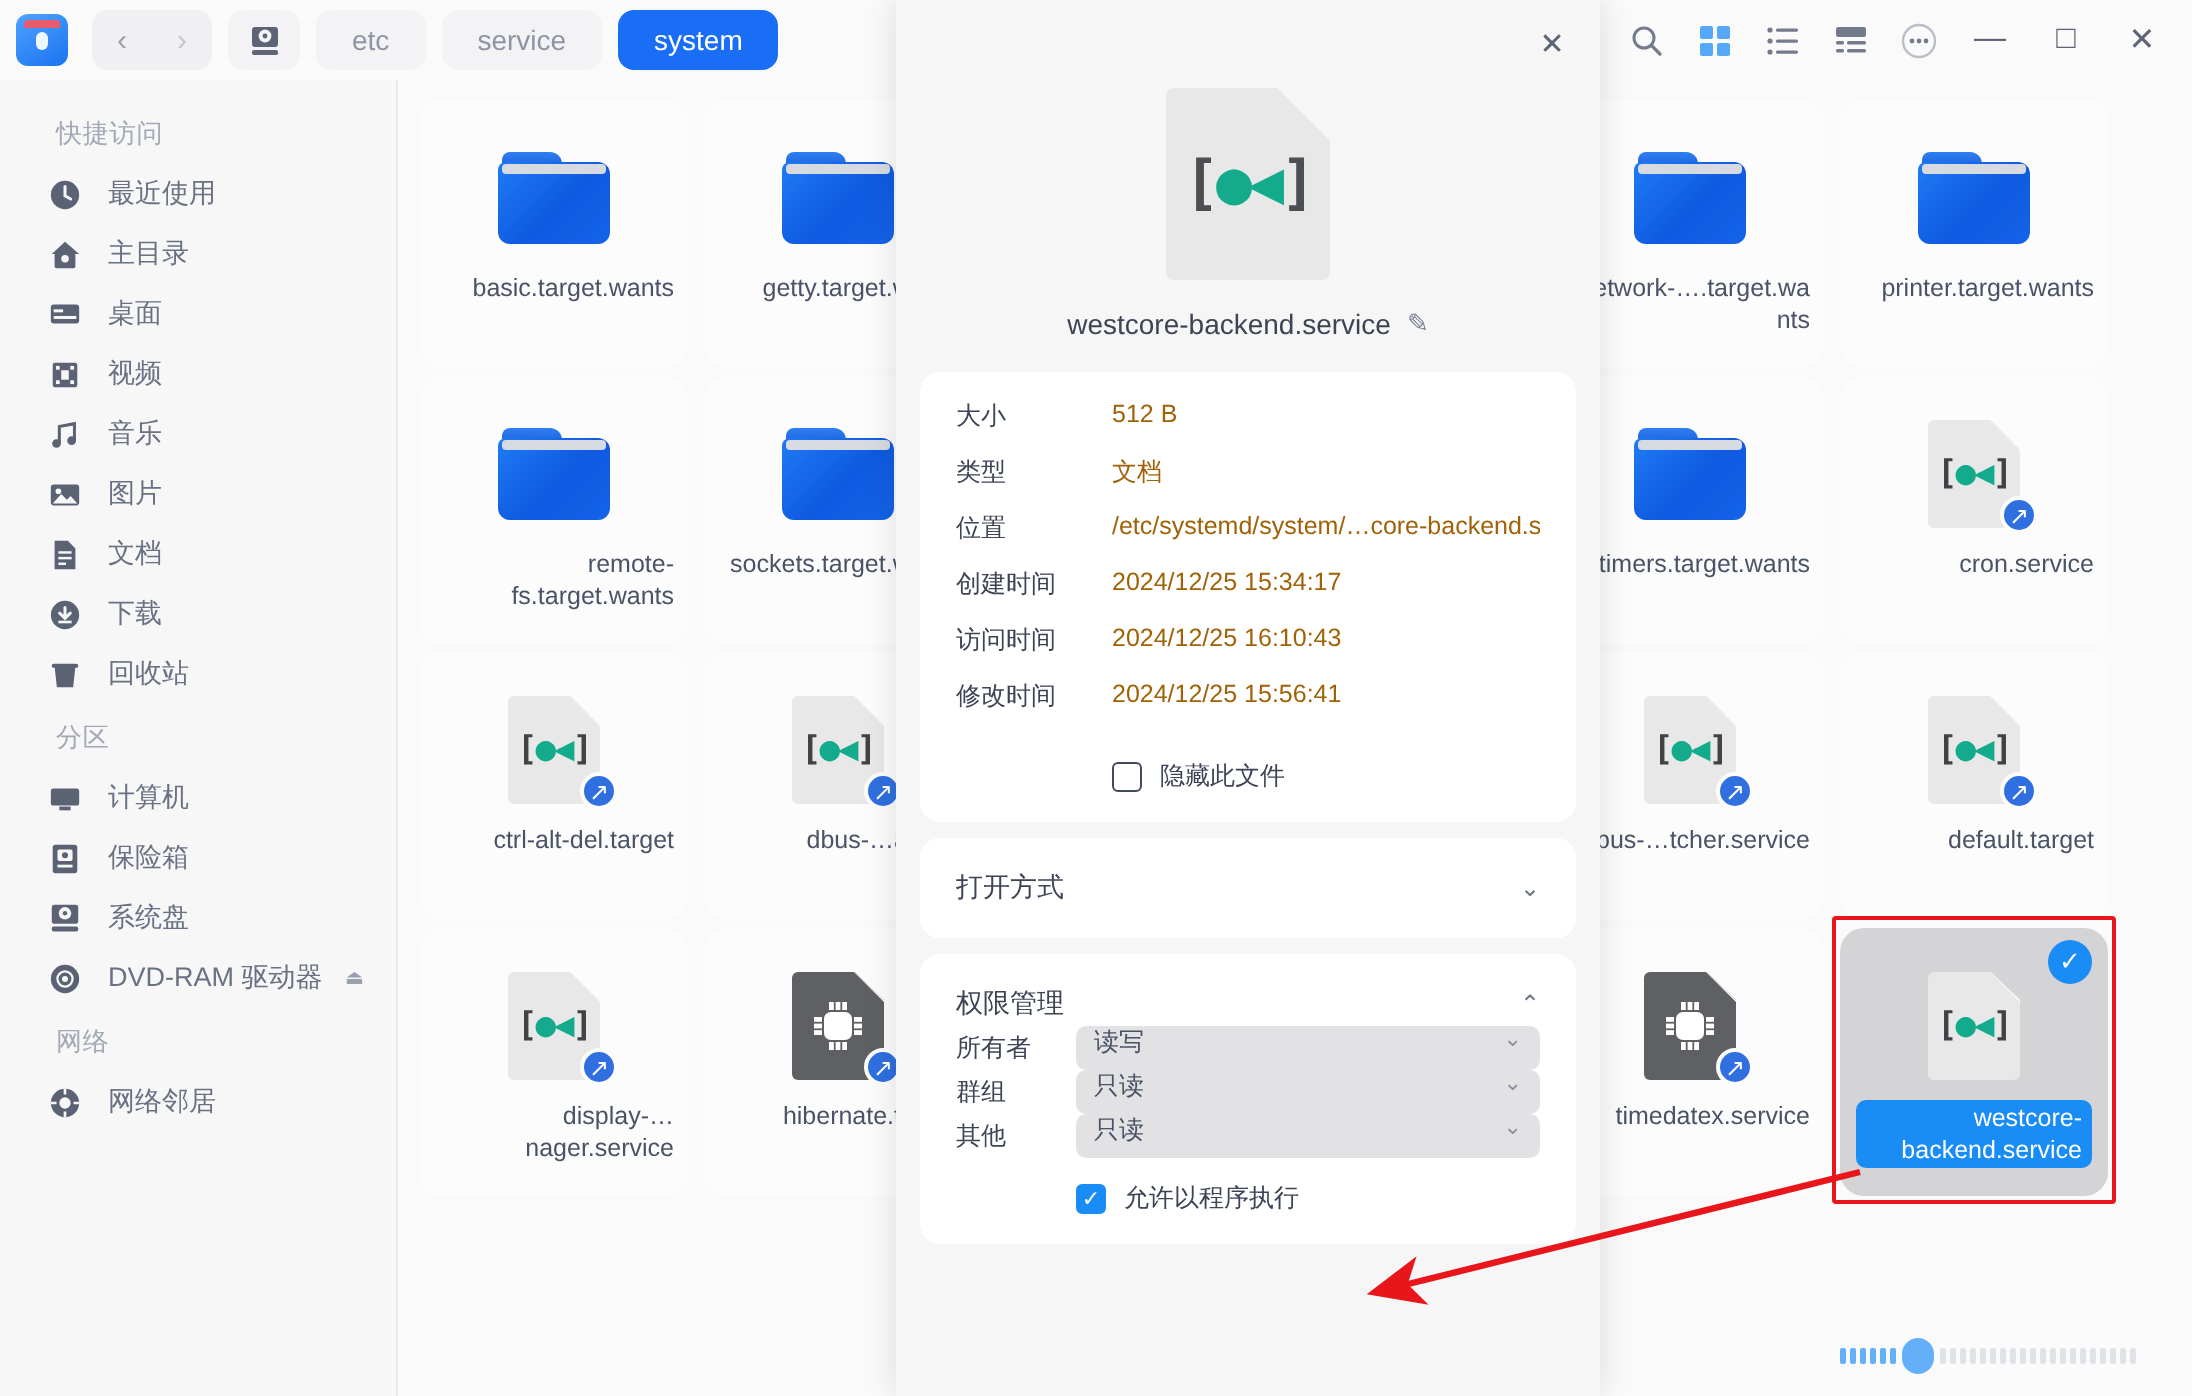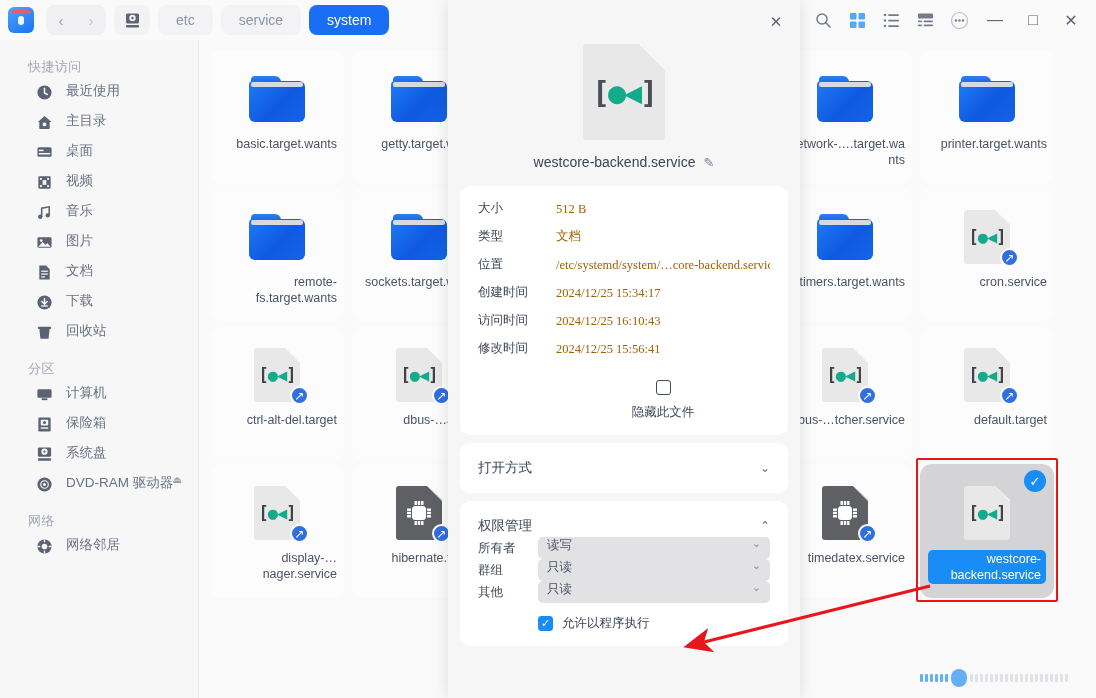--- a/index.html
+++ b/index.html
@@ -62,21 +62,21 @@
 
   
   .sidebar {
     position: absolute; left: 0; top: 40px; width: 198px; height: 658px;
     background: #f7f7f8; padding-top: 10px; overflow: hidden;
   }
   .sb-group {
     font-size: 13px; color: #a3a8b5; padding: 8px 0 6px 28px; letter-spacing: .4px;
   }
   .sb-item {
-    display: flex; align-items: flex-start; height: 30px; padding-left: 34px;
+    display: flex; align-items: center; height: 30px; padding-left: 22px;
     color: #6a7183; font-size: 13.5px; position: relative;
   }
   .sb-ico {
     width: 20px; height: 20px; margin-right: 12px; flex: none;
     display: flex; align-items: center; justify-content: center; color: #5b6274;
   }
   .sb-eject { position: absolute; right: 16px; color: #9aa0ae; font-size: 10px; }
 
   
   .content {
@@ -192,30 +192,29 @@
     margin-top: 14px; display: flex; align-items: center; gap: 8px;
     font-size: 14px; color: #3d4455;
   }
   .pencil { color: #7a8194; font-size: 13px; }
 
   .card {
     background: #ffffff; border-radius: 10px; margin: 0 12px 8px;
     padding: 14px 0;
   }
   .prow {
-    display: flex; align-items: flex-end; padding: 0 18px; margin-bottom: 11px;
+    display: flex; align-items: flex-start; padding: 0 18px; margin-bottom: 11px;
     font-size: 12.5px;
-    font-family: Liberation Serif, serif;
   }
   .prow:last-of-type { margin-bottom: 0; }
   .pkey { width: 78px; flex: none; color: #3d4455; }
   .pval { color: #a16207; flex: 1 1 auto; overflow: hidden; white-space: nowrap; }
   .hidecheck {
     display: flex; align-items: center; padding: 12px 18px 0 96px;
-    font-size: 12.5px; color: #3d4455; gap: 9px; flex-direction: column;
+    font-size: 12.5px; color: #3d4455; gap: 9px;
   }
   .cbox {
     width: 15px; height: 15px; border: 1.6px solid #44495a; border-radius: 3px;
     flex: none; background: #fff;
   }
   .cbox.checked {
     background: #1a8cf5; border-color: #1a8cf5; color: #fff; font-size: 11px;
     display: flex; align-items: center; justify-content: center; font-weight: bold;
   }
   .sect-head {

